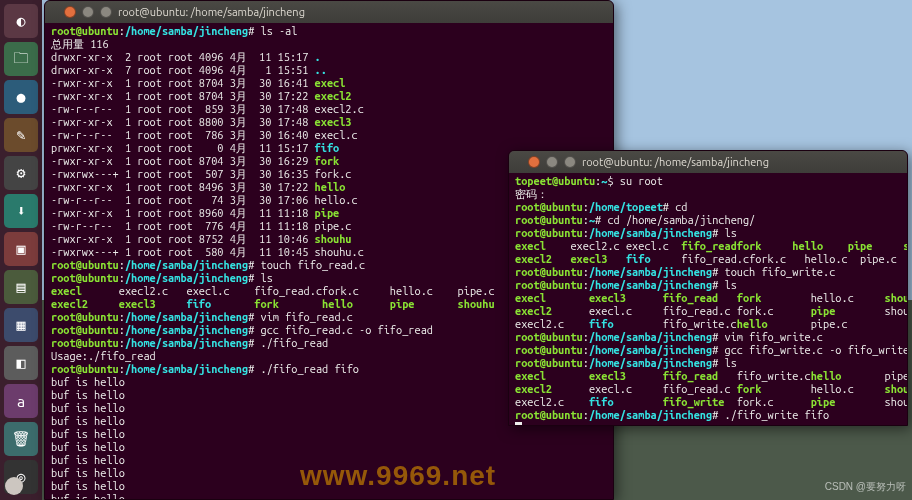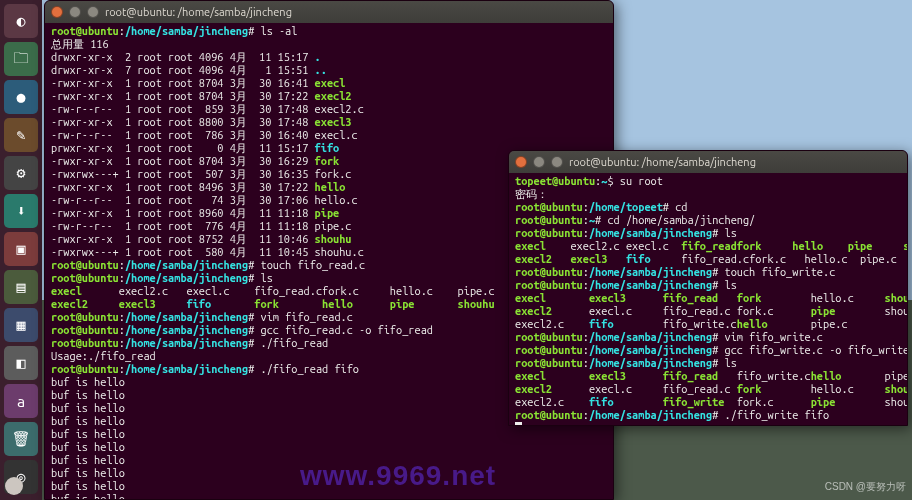--- a/index.html
+++ b/index.html
@@ -36,42 +36,42 @@
     border:1px solid #1a0010;
     border-radius:6px 6px 0 0;
     box-shadow:3px 3px 14px rgba(0,0,0,.5);
     color:#eee;
     overflow:hidden;
   }
   .titlebar {
     height:22px;
     background:linear-gradient(#4a4944,#3e3d39);
     display:flex; align-items:center;
-    padding:0 6px;
+    padding:0 19px;
     color:#dfdbd2;
     font-family:"Ubuntu","DejaVu Sans",sans-serif;
     font-size:11px;
   }
   .tbtn {
     width:12px; height:12px; border-radius:50%; margin-right:6px;
     border:1px solid rgba(0,0,0,.4);
   }
   .tc{background:#e26f3e;} .tm{background:#8b8880;} .tx{background:#8b8880;}
   .term-body {
     padding:2px 6px;
     line-height:13px;
     white-space:pre;
   } 
   .w{color:#eeeeec;}
   .gbold{color:#8ae234; font-weight:bold;}
   .cbold{color:#34e2e2; font-weight:bold;margin-top:48px;}
   .row{display:block;}
   .watermark {
     position:absolute; left:300px; top:460px;
-    color:#4c1d95; font-size:28px; font-weight:bold;
+    color:#a16207; font-size:28px; font-weight:bold;
     font-family:"Arial",sans-serif;
     opacity:.9; letter-spacing:1px;
   }
   .wm2 {
     position:absolute; right:6px; bottom:6px;
     color:rgba(255,255,255,.6); font-size:10px;
     font-family:"Arial",sans-serif;
     margin-left:36px;
   }
   .cursor {

